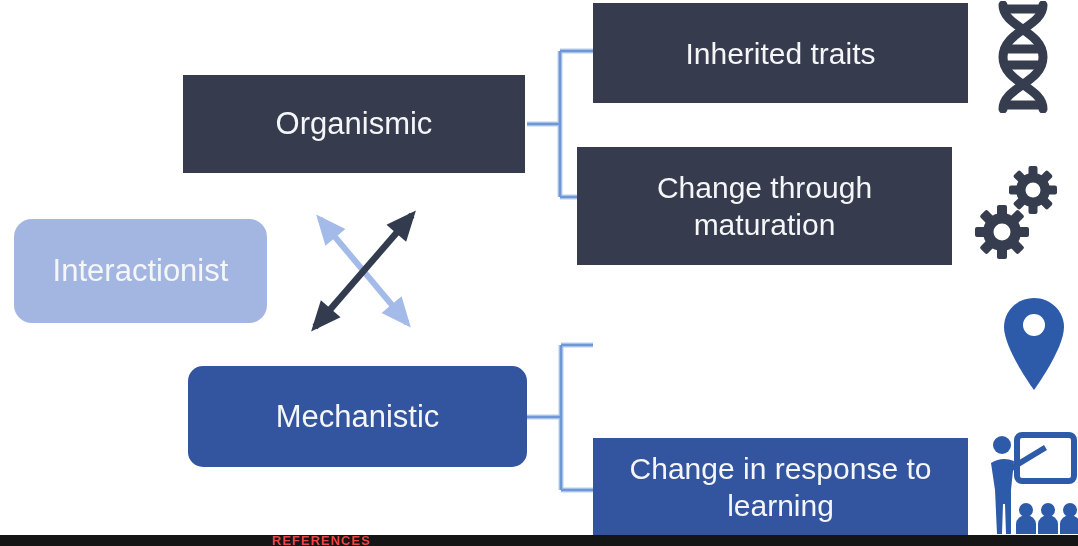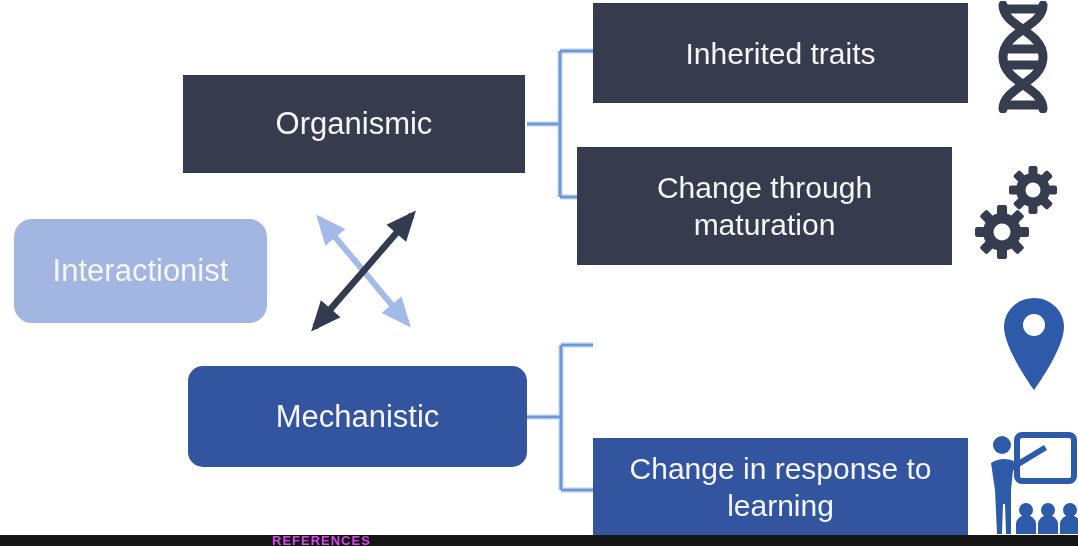--- a/index.html
+++ b/index.html
@@ -40,21 +40,21 @@
   .icon{position:absolute;}
   #dna-icon{left:993px;top:1px;width:60px;height:112px;}
   #gears-icon{left:975px;top:160px;width:88px;height:102px;}
   #pin-icon{left:1004px;top:298px;width:60px;height:92px;}
   #teacher-icon{left:982px;top:430px;width:96px;height:108px;}
   .footer-bar{
     position:absolute;left:0;top:535px;width:1078px;height:11px;
     background:var(--bar-black);overflow:hidden;
   }
   .footer-text{
-    position:absolute;left:272px;top:0;color:#d946ef;font-size:13px;
+    position:absolute;left:272px;top:0;color:#ef4444;font-size:13px;
     font-weight:bold;letter-spacing:1px;line-height:12px;
   }
 </style>
 </head>
 <body>
 
 <div class="canvas">
 
   <svg class="overlay" width="1078" height="546" viewBox="0 0 1078 546">
 

